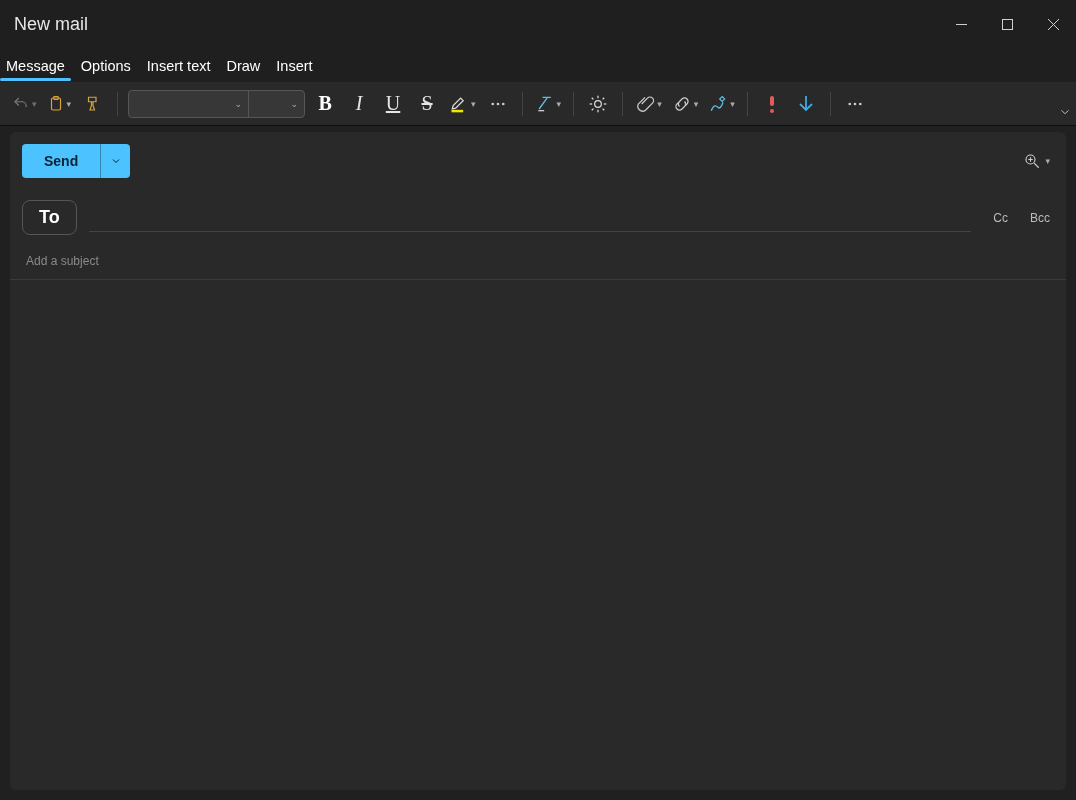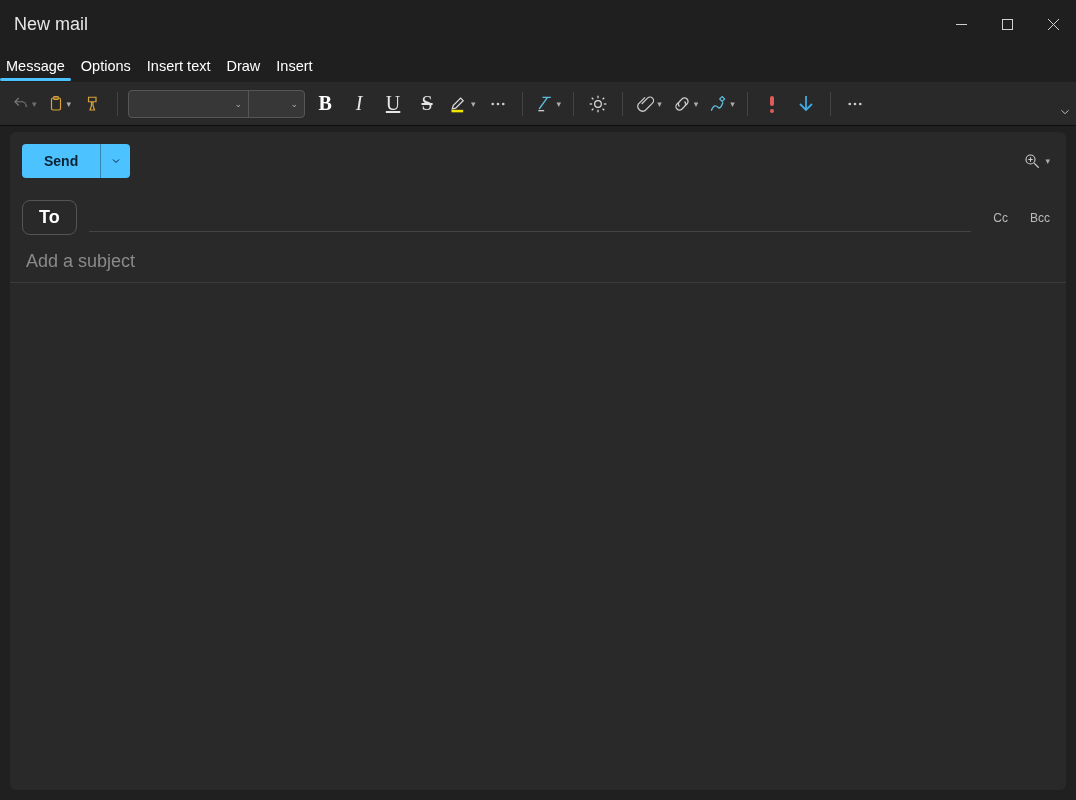--- a/index.html
+++ b/index.html
@@ -164,21 +164,21 @@
   .ccbcc { color:#bbb; font-size:12px; margin-left:10px; cursor:pointer;}
   .subject-row {
     padding: 10px 16px 10px 16px;
     border-bottom:1px solid #3a3a3a;
   }
   .subject-input {
     width:100%;
     background:transparent;
     border:none;
     color:#3b82f6;
-    font-size:18px;
+    font-size:12px;
     outline:none;
   }
   .subject-input::placeholder { color:#8a8a8a; }
   .body-area {
     flex:1;
     padding: 12px 16px;
   }
   .body-text {
     width:100%; height:100%;
     background:transparent; border:none; resize:none;

